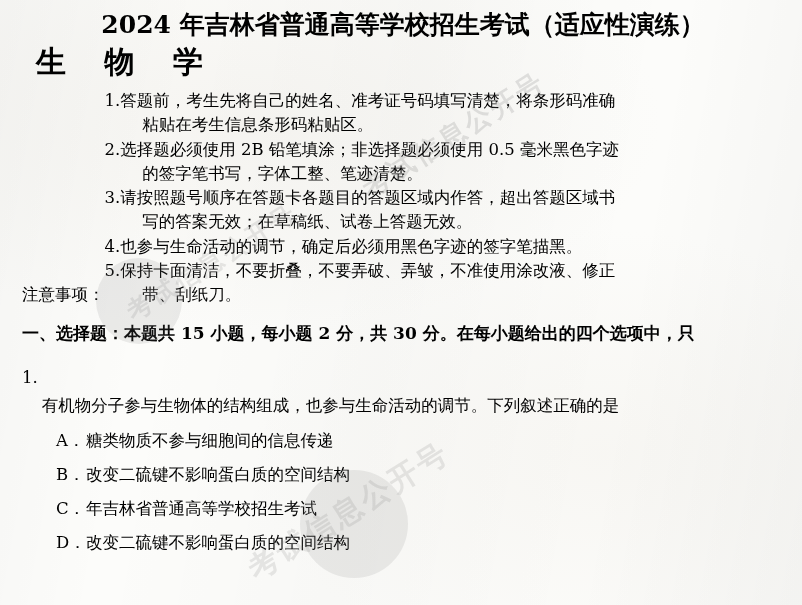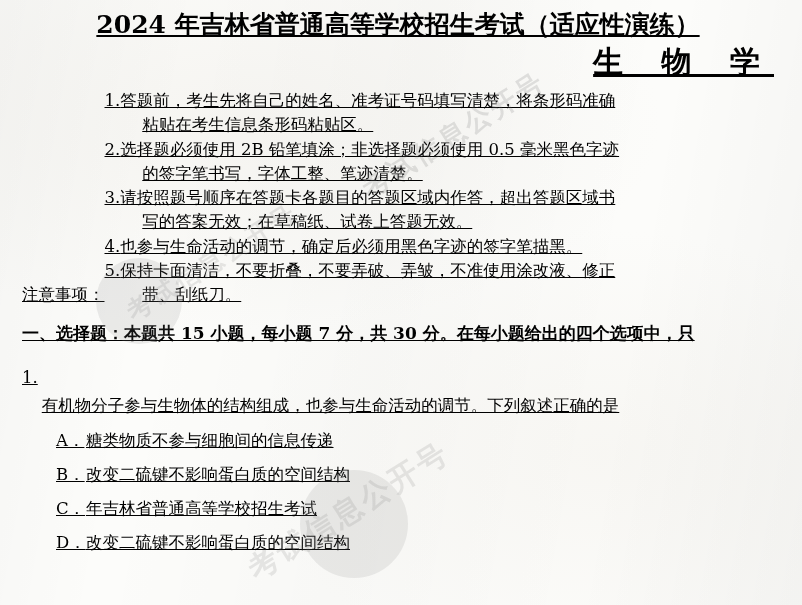--- a/index.html
+++ b/index.html
@@ -13,26 +13,25 @@
     font-family: "DejaVu Serif", "Liberation Serif", serif;
     color: #000000;
     overflow: hidden;
     position: relative;
   }
   .page {
     position: relative;
     width: 802px;
     height: 605px;
     box-sizing: border-box;
-    padding: 6px 28px 0 22px;
+    padding: 6px 18px 0 22px;
     background:
       radial-gradient(ellipse 600px 300px at 30% 20%, rgba(240,238,233,0.55), rgba(255,255,255,0) 70%),
       radial-gradient(ellipse 500px 320px at 75% 75%, rgba(243,241,236,0.5), rgba(255,255,255,0) 70%),
       #fcfcfa;
-    text-decoration: underline;
   }
   
   .page::before {
     content: "";
     position: absolute;
     inset: 0;
     pointer-events: none;
     background:
       linear-gradient(100deg, rgba(0,0,0,0.035) 0%, rgba(0,0,0,0) 22%, rgba(0,0,0,0.02) 48%, rgba(0,0,0,0) 75%, rgba(0,0,0,0.04) 100%);
     opacity: .85;
@@ -40,21 +39,21 @@
   .title-main {
     text-align: center;
     font-size: 25px;
     font-weight: bold;
     letter-spacing: 0px;
     line-height: 1.2;
     margin: 4px 0 2px 0;
     white-space: nowrap;
   }
   .title-sub {
-    text-align: right;
+    text-align: left;
     font-size: 30px;
     font-weight: bold;
     letter-spacing: 14px;
     margin: 2px 0 6px 0;
     padding-left: 14px;
   }
   .intro {
     font-size: 16.5px;
     line-height: 1.42;
     margin: 2px 0 0 0;
@@ -236,21 +235,21 @@
             <div>保持卡面清洁，不要折叠，不要弄破、弄皱，不准使用涂改液、修正</div>
             <div class="notice-cont">带、刮纸刀。</div>
           </div>
         </div>
 
       </div>
     </div>
   </div>
 
   <div class="section-head">
-    <span>一、选择题：本题共 15 小题，每小题 7 分，共 30 分。在每小题给出的四个选项中，只</span>
+    <span>一、选择题：本题共 15 小题，每小题 2 分，共 30 分。在每小题给出的四个选项中，只</span>
   </div>
 
   <div class="question">
     <div class="q-stem">
       <div class="q-num">1.</div>
       <div class="q-text">有机物分子参与生物体的结构组成，也参与生命活动的调节。下列叙述正确的是</div>
     </div>
     <div class="options">
       <div class="option">
         <div class="opt-letter">A．</div>

